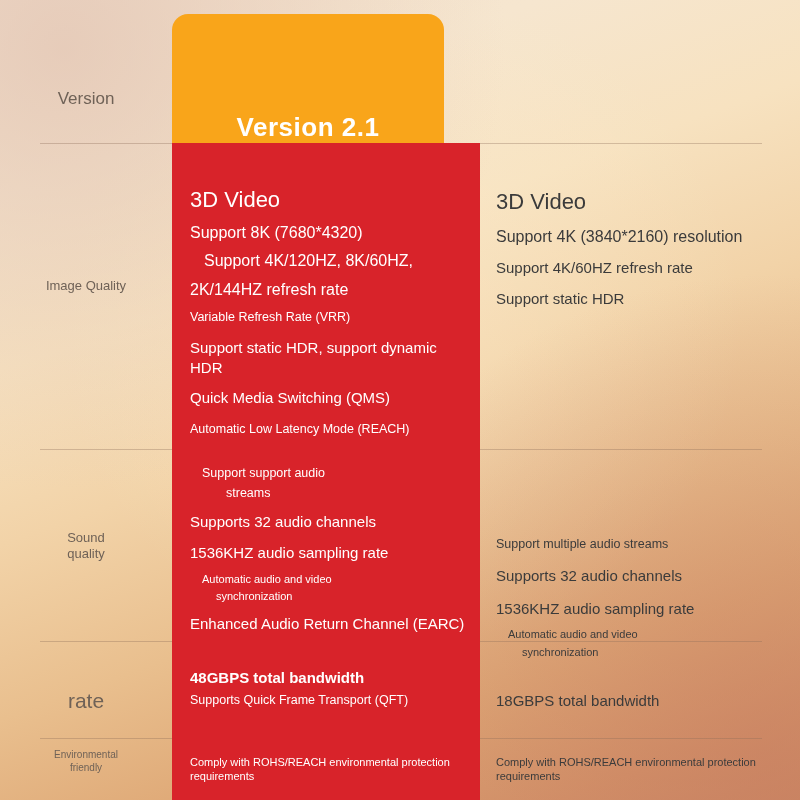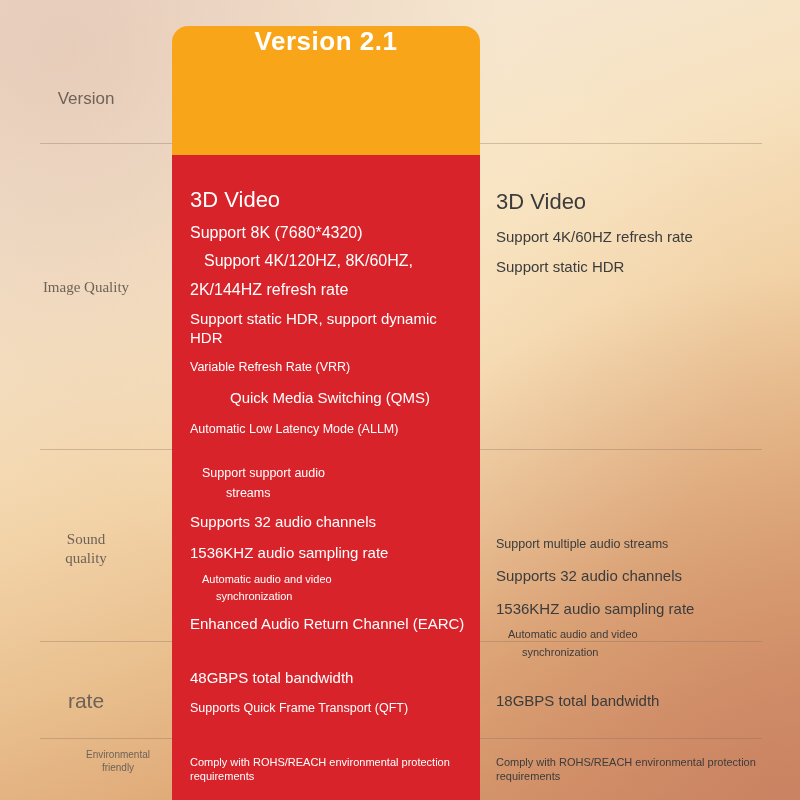--- a/index.html
+++ b/index.html
@@ -46,28 +46,28 @@
     left: 172px;
     top: 143px;
     width: 308px;
     height: 657px;
     background: #d8232a;
     z-index: 1;
   }
   #center-header {
     position: absolute;
     left: 172px;
-    top: 26px;
-    width: 308px;
+    top: 14px;
+    width: 272px;
     height: 129px;
     background: #f9a51a;
     border-radius: 16px 16px 0 0;
     z-index: 2;
     display: flex;
-    align-items: flex-start;
+    align-items: flex-end;
     justify-content: center;
   }
   #center-header .title {
     color: #ffffff;
     font-size: 26px;
     font-weight: bold;
     letter-spacing: 0.5px;
   }
 
   
@@ -120,21 +120,21 @@
   .sz-head  { font-size: 22px; }
   .sz-big   { font-size: 16px; }
   .sz-mid   { font-size: 15px; }
   .sz-sm    { font-size: 12.5px; }
   .sz-xs    { font-size: 11px; }
 
   .indent { padding-left: 12px; }
   .center-indent { padding-left: 14px; }
 
   .label-lg { font-size: 17px; }
-  .label-sm { font-size: 15px; font-family: Liberation Serif, serif; }
+  .label-sm { font-size: 13px; }
   .label-xs { font-size: 10px; }
 </style>
 </head>
 <body>
 
 <div id="page">
 
   <div id="center-band"></div>
 
   <div id="center-header">
@@ -152,28 +152,29 @@
   <div class="hline left" style="top: 738px;"></div>
   <div class="hline right" style="top: 738px;"></div>
 
   <div class="row-label label-sm" style="top: 278px;">Image Quality</div>
 
   <div class="cell center" style="top: 186px;">
     <p class="line sz-head">3D Video</p>
     <p class="line sz-big">Support 8K (7680*4320)</p>
     <p class="line sz-big center-indent">Support 4K/120HZ, 8K/60HZ,</p>
     <p class="line sz-big">2K/144HZ refresh rate</p>
+    <p class="line sz-sm" style="margin-bottom:13px;">Variable Refresh Rate (VRR)</p>
     <p class="line sz-mid" style="margin-bottom:11px;">Support static HDR, support dynamic HDR</p>
-    <p class="line sz-sm" style="margin-bottom:13px;">Variable Refresh Rate (VRR)</p>
-    <p class="line sz-mid" style="margin-bottom:13px;text-align:center;">Quick Media Switching (QMS)</p>
-    <p class="line sz-sm">Automatic Low Latency Mode (ALLM)</p>
+    <p class="line sz-mid" style="margin-bottom:13px;">Quick Media Switching (QMS)</p>
+    <p class="line sz-sm">Automatic Low Latency Mode (REACH)</p>
   </div>
 
   <div class="cell right" style="top: 188px;">
     <p class="line sz-head" style="margin-bottom:10px;">3D Video</p>
+    <p class="line sz-big" style="margin-bottom:11px;">Support 4K (3840*2160) resolution</p>
     <p class="line sz-mid" style="margin-bottom:11px;">Support 4K/60HZ refresh rate</p>
     <p class="line sz-mid">Support static HDR</p>
   </div>
 
   <div class="row-label label-sm" style="top: 530px;">
     <div>Sound</div>
     <div>quality</div>
   </div>
 
   <div class="cell center" style="top: 465px;">
@@ -190,29 +191,29 @@
     <p class="line sz-sm" style="margin-bottom:14px;">Support multiple audio streams</p>
     <p class="line sz-mid" style="margin-bottom:13px;">Supports 32 audio channels</p>
     <p class="line sz-mid" style="margin-bottom:9px;">1536KHZ audio sampling rate</p>
     <p class="line sz-xs indent" style="margin-bottom:3px;">Automatic audio and video</p>
     <p class="line sz-xs" style="padding-left:26px;">synchronization</p>
   </div>
 
   <div class="row-label" style="top: 688px; font-size: 21px;">rate</div>
 
   <div class="cell center" style="top: 668px;">
-    <p class="line sz-mid" style="margin-bottom:12px;">48GBPS total bandwidth</p>
+    <p class="line sz-mid" style="margin-bottom:4px;font-weight:bold;">48GBPS total bandwidth</p>
     <p class="line sz-sm">Supports Quick Frame Transport (QFT)</p>
   </div>
 
   <div class="cell right" style="top: 691px;">
     <p class="line sz-mid">18GBPS total bandwidth</p>
   </div>
 
-  <div class="row-label label-xs" style="top: 749px; margin-left: 32px;">
+  <div class="row-label label-xs" style="top: 749px;">
     <div>Environmental</div>
     <div>friendly</div>
   </div>
 
   <div class="cell center" style="top: 755px;">
     <p class="line sz-xs">Comply with ROHS/REACH environmental protection requirements</p>
   </div>
 
   <div class="cell right" style="top: 755px;">
     <p class="line sz-xs">Comply with ROHS/REACH environmental protection requirements</p>

